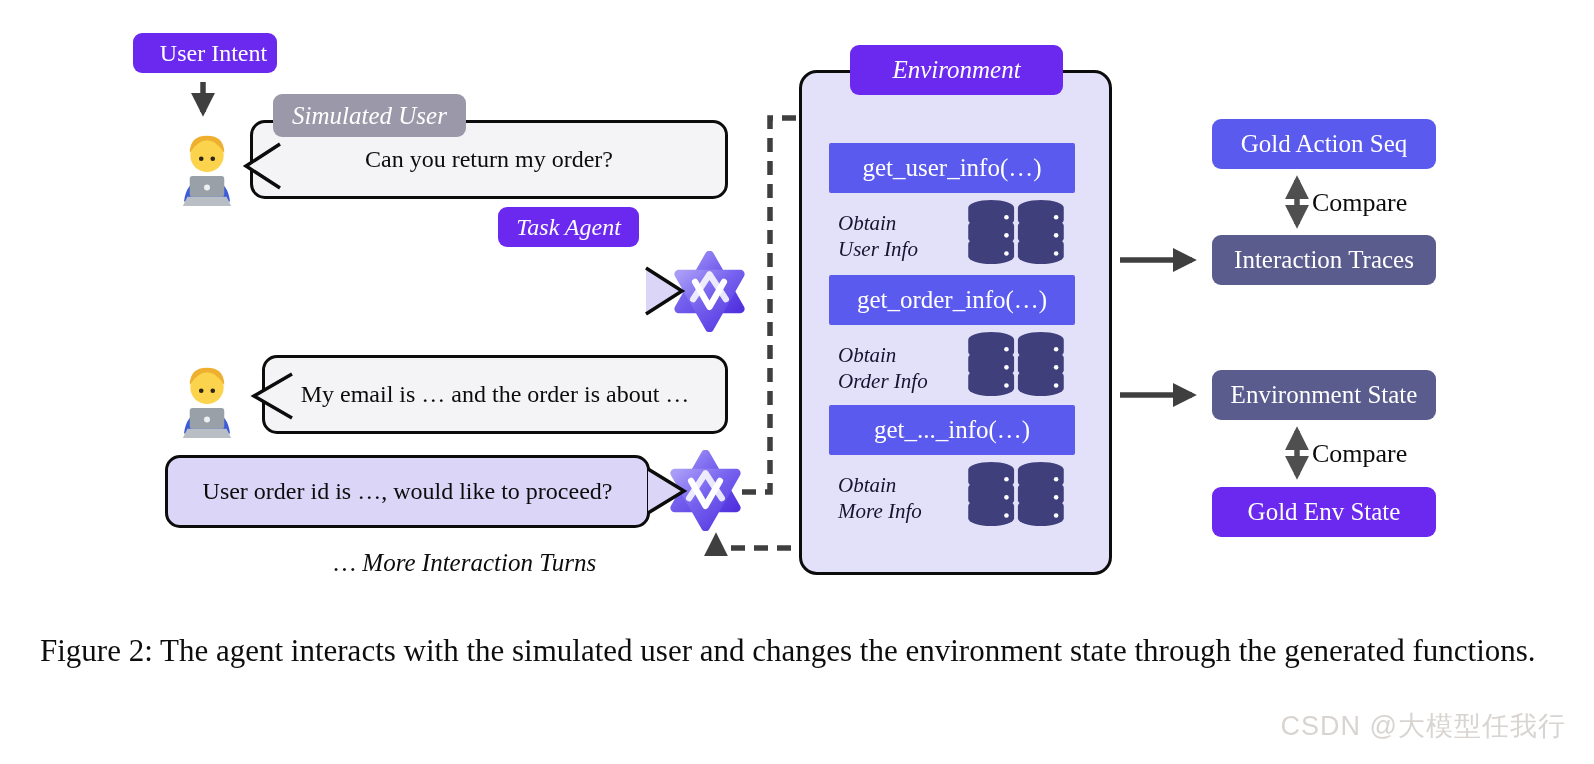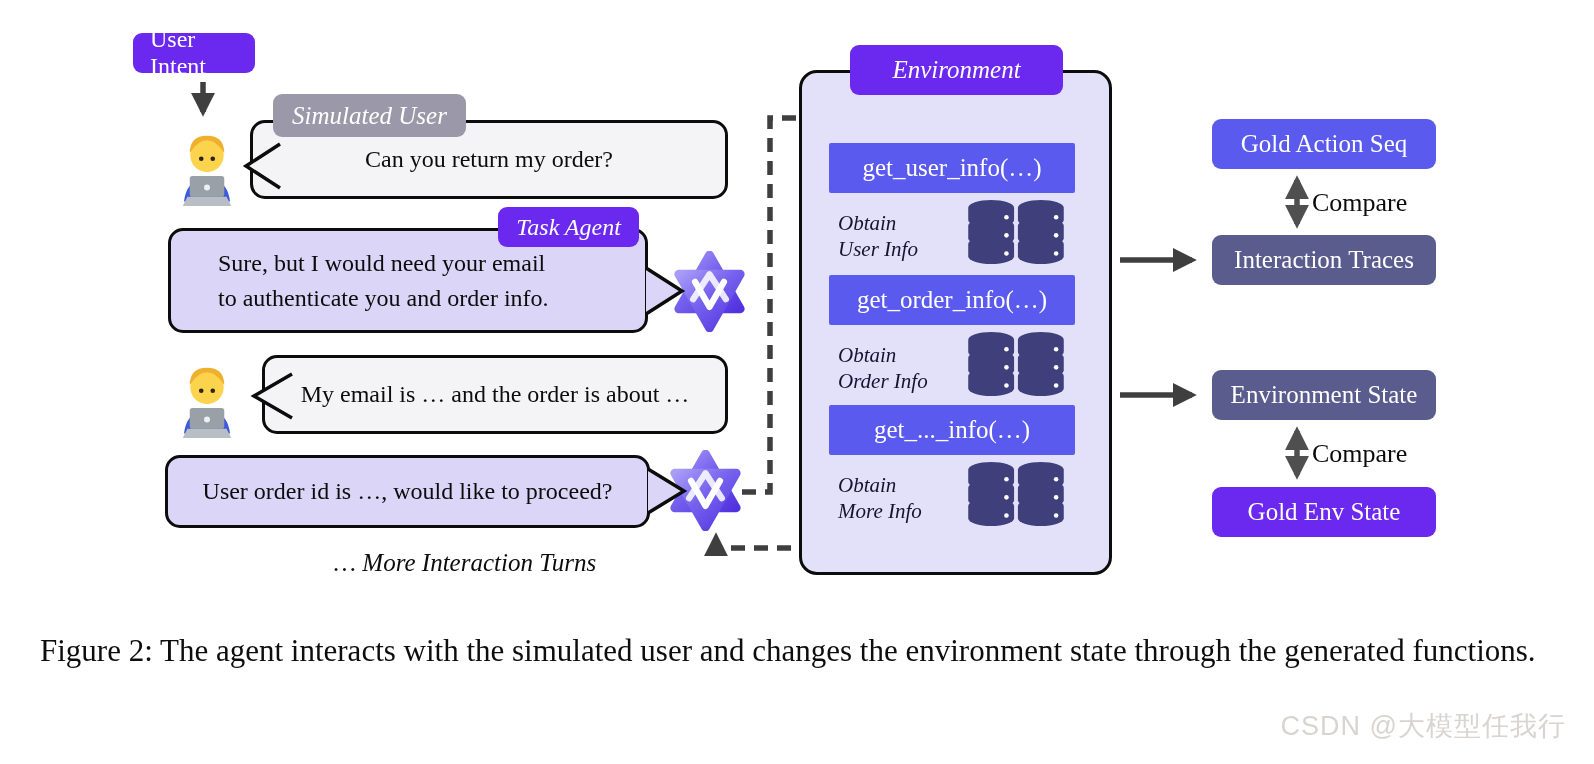--- a/index.html
+++ b/index.html
@@ -8,21 +8,21 @@
   .abs{position:absolute;box-sizing:border-box;}
 
   
   .badge{display:flex;align-items:center;justify-content:center;color:#fff;border-radius:9px;z-index:6;}
   .purple{background:#6B28EF;}
   .graybadge{background:#9B99A9;}
   .blue{background:#5B5AEE;}
   .slate{background:#5B5C8E;}
   .it{font-style:italic;}
 
-  .user-intent{left:133px;top:33px;width:122px;height:40px;font-size:24px;padding-left:17px;}
+  .user-intent{left:133px;top:33px;width:144px;height:40px;font-size:24px;padding-left:17px;}
   .sim-badge{left:273px;top:94px;width:193px;height:43px;font-size:25px;}
   .task-badge{left:498px;top:207px;width:141px;height:40px;font-size:24px;}
   .env-badge{left:850px;top:45px;width:213px;height:50px;font-size:25px;}
 
   
   .bubble{border:3.5px solid #0c0c0c;border-radius:15px;z-index:3;display:flex;flex-direction:column;justify-content:center;font-size:24px;color:#0c0c0c;}
   .user-b{background:#F4F4F6;}
   .agent-b{background:#DBD5F8;}
   .bubble1{left:250px;top:120px;width:478px;height:79px;align-items:center;}
   .bubble2{left:168px;top:228px;width:480px;height:105px;padding-left:47px;line-height:35px;}
@@ -155,24 +155,20 @@
   </div>
 
   <div class="abs bubble user-b bubble1">
     <span>Can you return my order?</span>
   </div>
 
   <div class="abs badge purple it task-badge">
     <span>Task Agent</span>
   </div>
 
-  <div class="abs bubble agent-b bubble2">
-    <span>Sure, but I would need your email</span>
-    <span>to authenticate you and order info.</span>
-  </div>
 
   <svg class="abs icon-abs" style="left:671px;top:251px" width="77" height="81" viewBox="0 0 80 84">
       <use href="#qwenlogo"></use>
     </svg>
 
   <div class="abs bubble user-b bubble3">
     <span>My email is … and the order is about …</span>
   </div>
 
   <div class="abs bubble agent-b bubble4">

